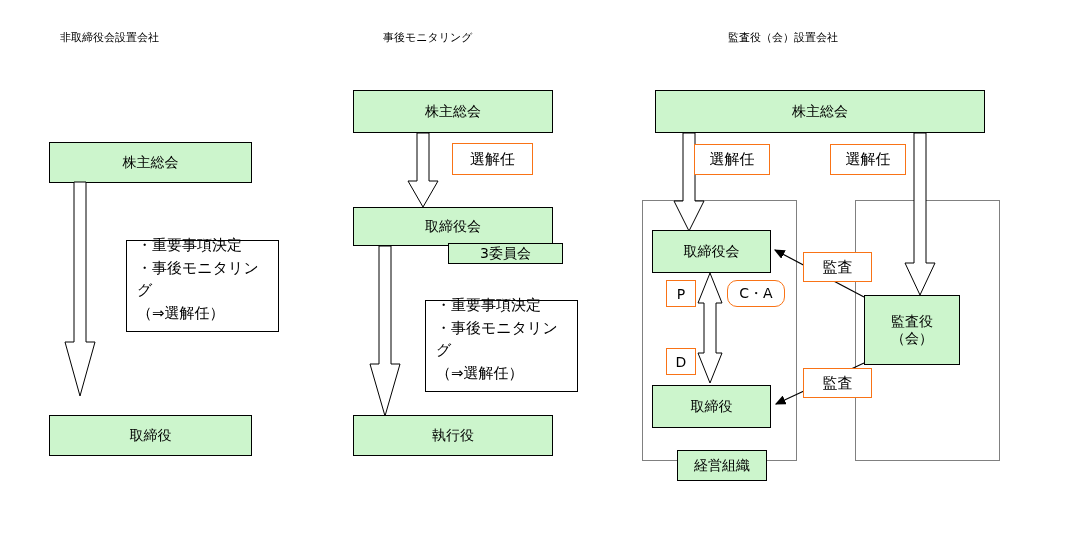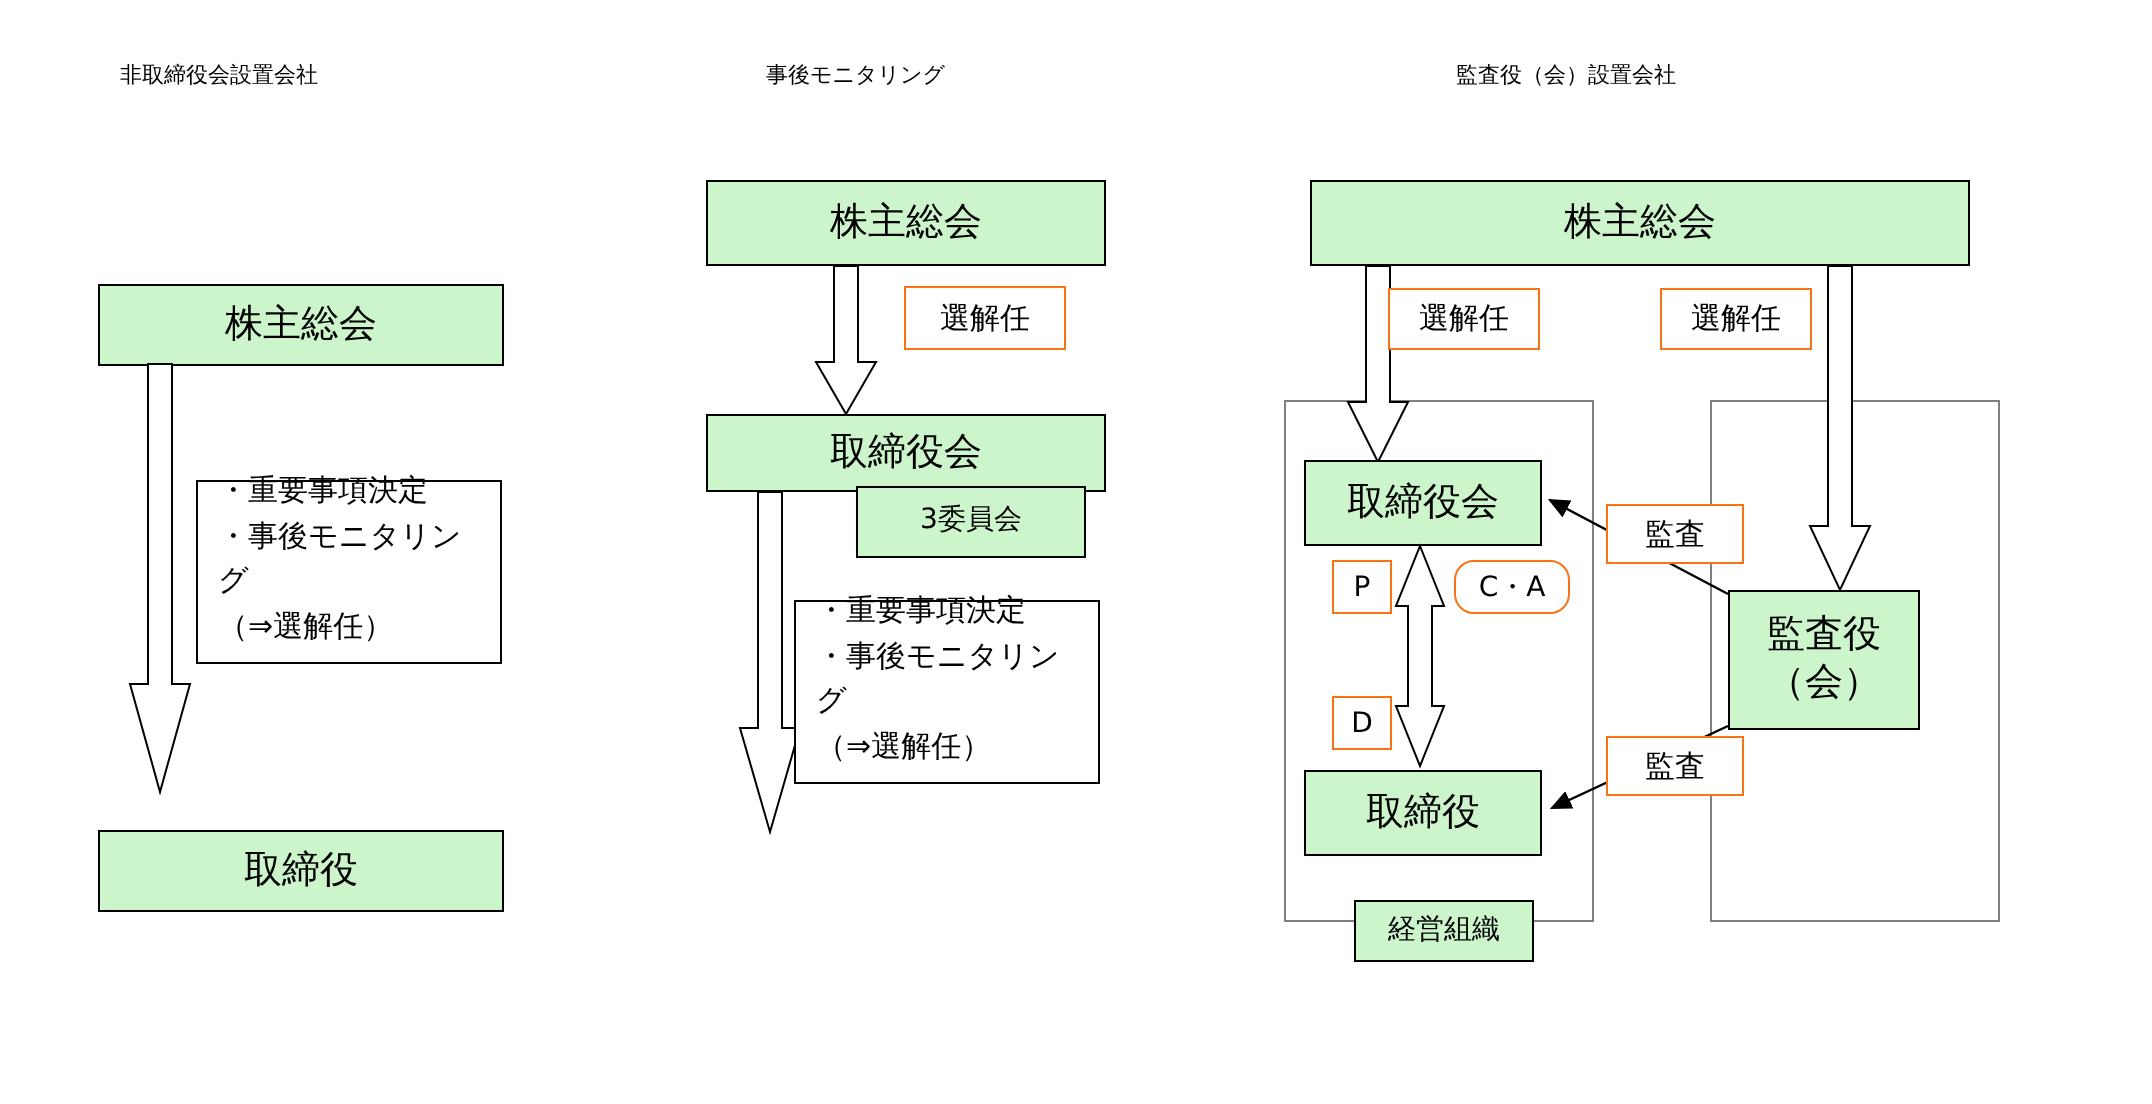--- a/index.html
+++ b/index.html
@@ -29,21 +29,21 @@
   }
 
   
   .gbox {
     background: #ccf5cc;
     border: 1px solid #000000;
     display: flex;
     align-items: center;
     justify-content: center;
     text-align: center;
-    font-size: 19px;
+    font-size: 14px;
     line-height: 1.25;
     color: #000;
   }
   .gbox.small { font-size: 14px; }
 
   
   .wbox {
     background: #ffffff;
     border: 1px solid #f97316;
     display: flex;
@@ -57,20 +57,21 @@
 
   
   .notebox {
     background: #ffffff;
     border: 1px solid #000000;
     font-size: 15px;
     line-height: 1.5;
     padding: 8px 10px 22px 10px;
     color: #000;
     white-space: pre-line;
+    margin-left: 28px;
   }
 
   
   .frame {
     border: 1px solid #808080;
     background: transparent;
   }
 
   
   .arrowsvg { position: absolute; overflow: visible; }
@@ -101,30 +102,31 @@
   <div class="abs gbox" style="left:353px; top:90px; width:200px; height:43px;">株主総会</div>
 
   <svg class="arrowsvg" style="left:411px; top:133px;" width="32" height="76">
     <polygon points="6,0 18,0 18,48 27,48 12,74 -3,48 6,48" fill="#ffffff" stroke="#000000" stroke-width="1"></polygon>
   </svg>
 
   <div class="abs wbox" style="left:452px; top:143px; width:81px; height:32px;">選解任</div>
 
   <div class="abs gbox" style="left:353px; top:207px; width:200px; height:39px;">取締役会</div>
 
-  <div class="abs gbox small" style="left:428px; top:243px; width:115px; height:36px;">3委員会</div>
+  <div class="abs gbox small" style="left:448px; top:243px; width:115px; height:21px;">3委員会</div>
 
   <svg class="arrowsvg" style="left:373px; top:246px;" width="32" height="172">
     <polygon points="6,0 18,0 18,118 27,118 12,170 -3,118 6,118" fill="#ffffff" stroke="#000000" stroke-width="1"></polygon>
   </svg>
 
   <div class="abs notebox" style="left: 397px; top: 300px; width: 153px; height: 92px; white-space: pre-line; display: flex; flex-direction: column; justify-content: center;">・重要事項決定
 ・事後モニタリング
 （⇒選解任）</div>
 
+  <div class="abs gbox" style="left:353px; top:415px; width:200px; height:41px;">執行役</div>
 
   <div class="abs col-title" style="left:728px; top:32px;">監査役（会）設置会社</div>
 
   <div class="abs gbox" style="left:655px; top:90px; width:330px; height:43px;">株主総会</div>
 
   <div class="abs frame" style="left:642px; top:200px; width:155px; height:261px;"></div>
   <div class="abs frame" style="left:855px; top:200px; width:145px; height:261px;"></div>
 
   <svg class="arrowsvg" style="left:677px; top:133px;" width="32" height="100">
     <polygon points="6,0 18,0 18,68 27,68 12,98 -3,68 6,68" fill="#ffffff" stroke="#000000" stroke-width="1"></polygon>

